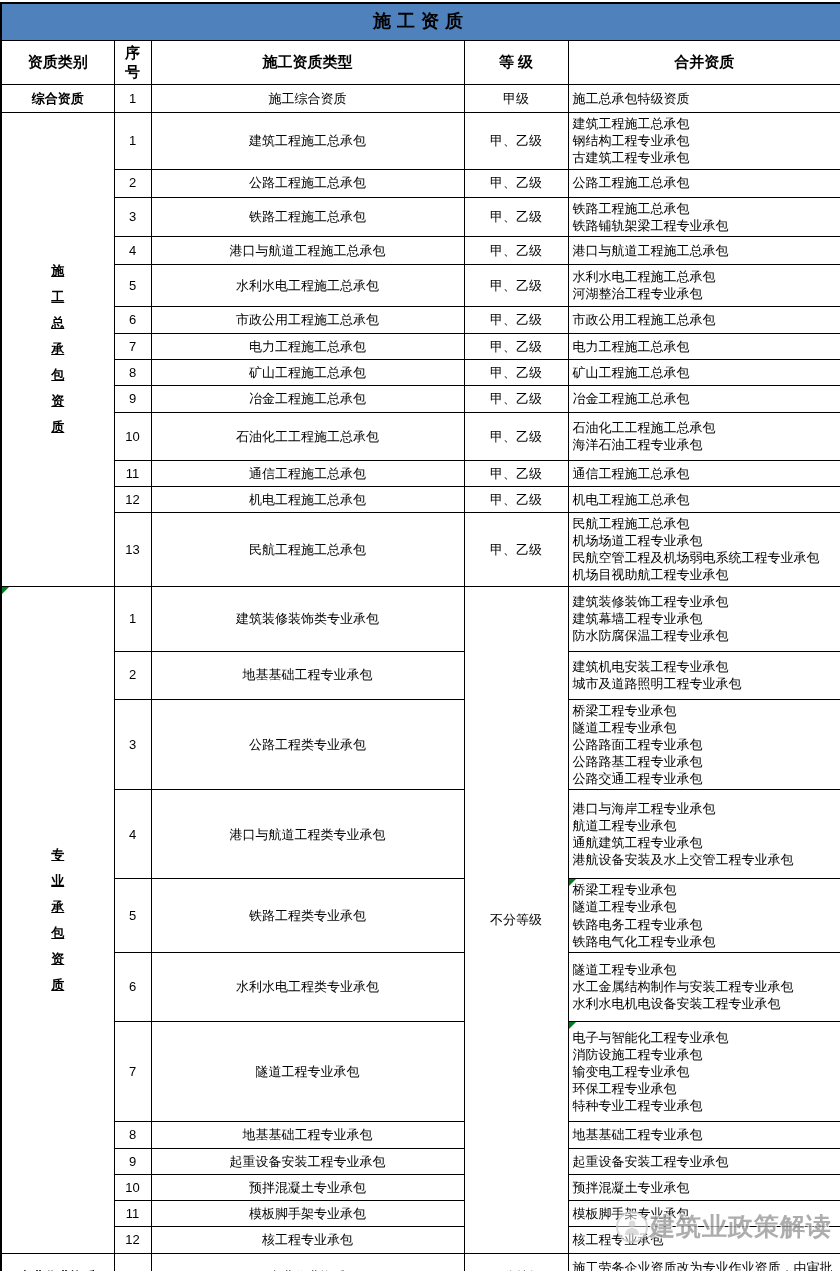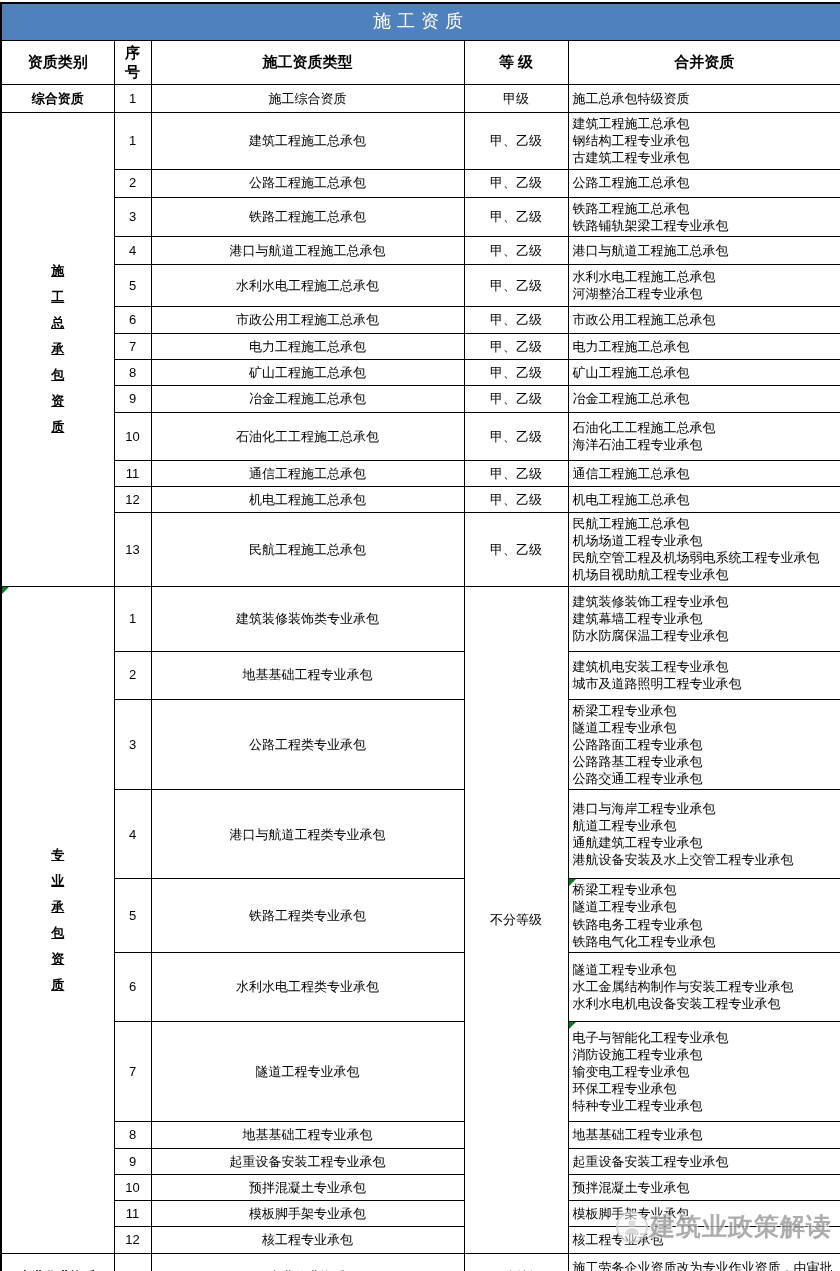--- a/index.html
+++ b/index.html
@@ -26,24 +26,24 @@
     padding: 2px 4px;
     color: #000;
     font-size: 13px;
     line-height: 1.32;
     vertical-align: middle;
     overflow: hidden;
   }
   tr.title-row td {
     background: #4f81bd;
     font-size: 18px;
-    font-weight: normal;
+    font-weight: bold;
     text-align: center;
     letter-spacing: 6px;
-    color: #ffffff;
+    color: #000000;
   }
   tr.header-row td {
     font-size: 15px;
     font-weight: bold;
     text-align: center;
   }
   td.category-cell {
     font-size: 15px;
     font-weight: bold;
     text-align: center;

